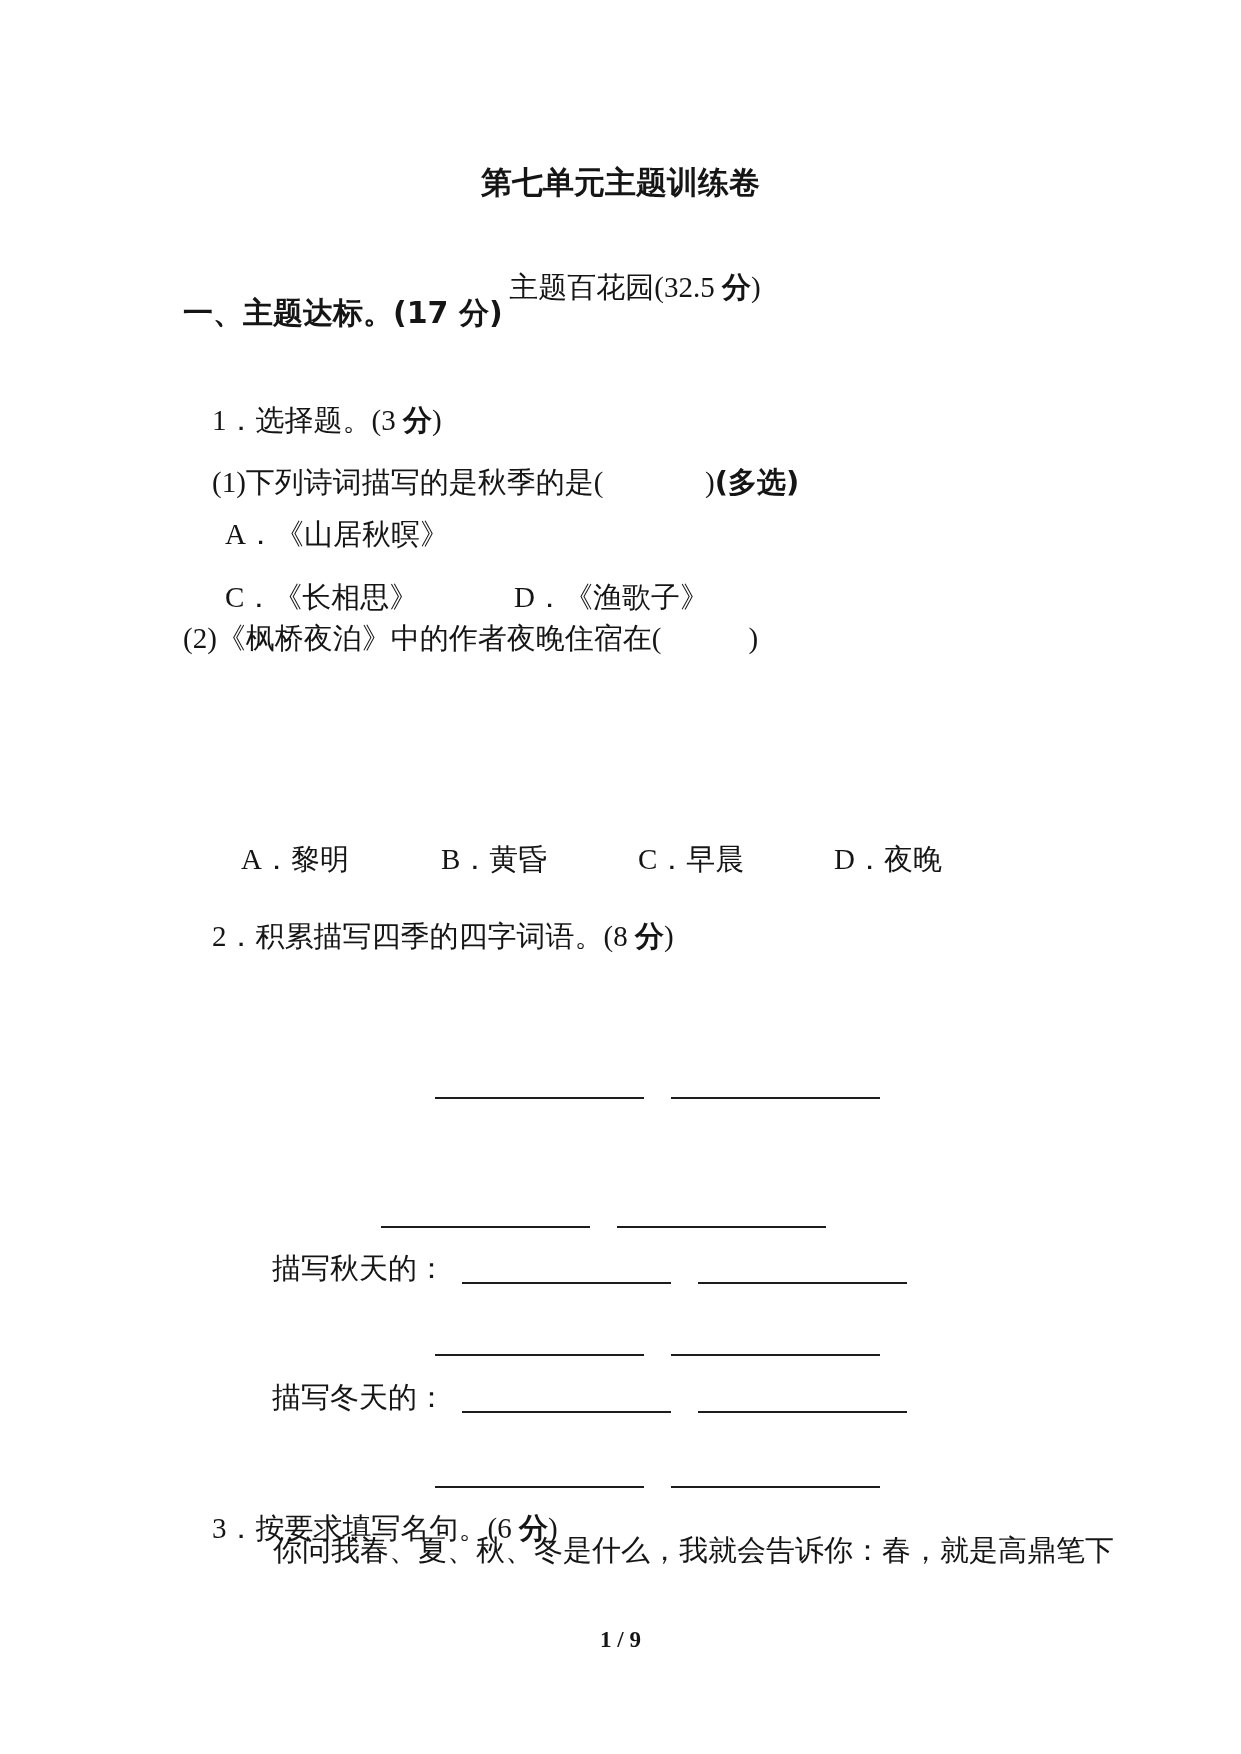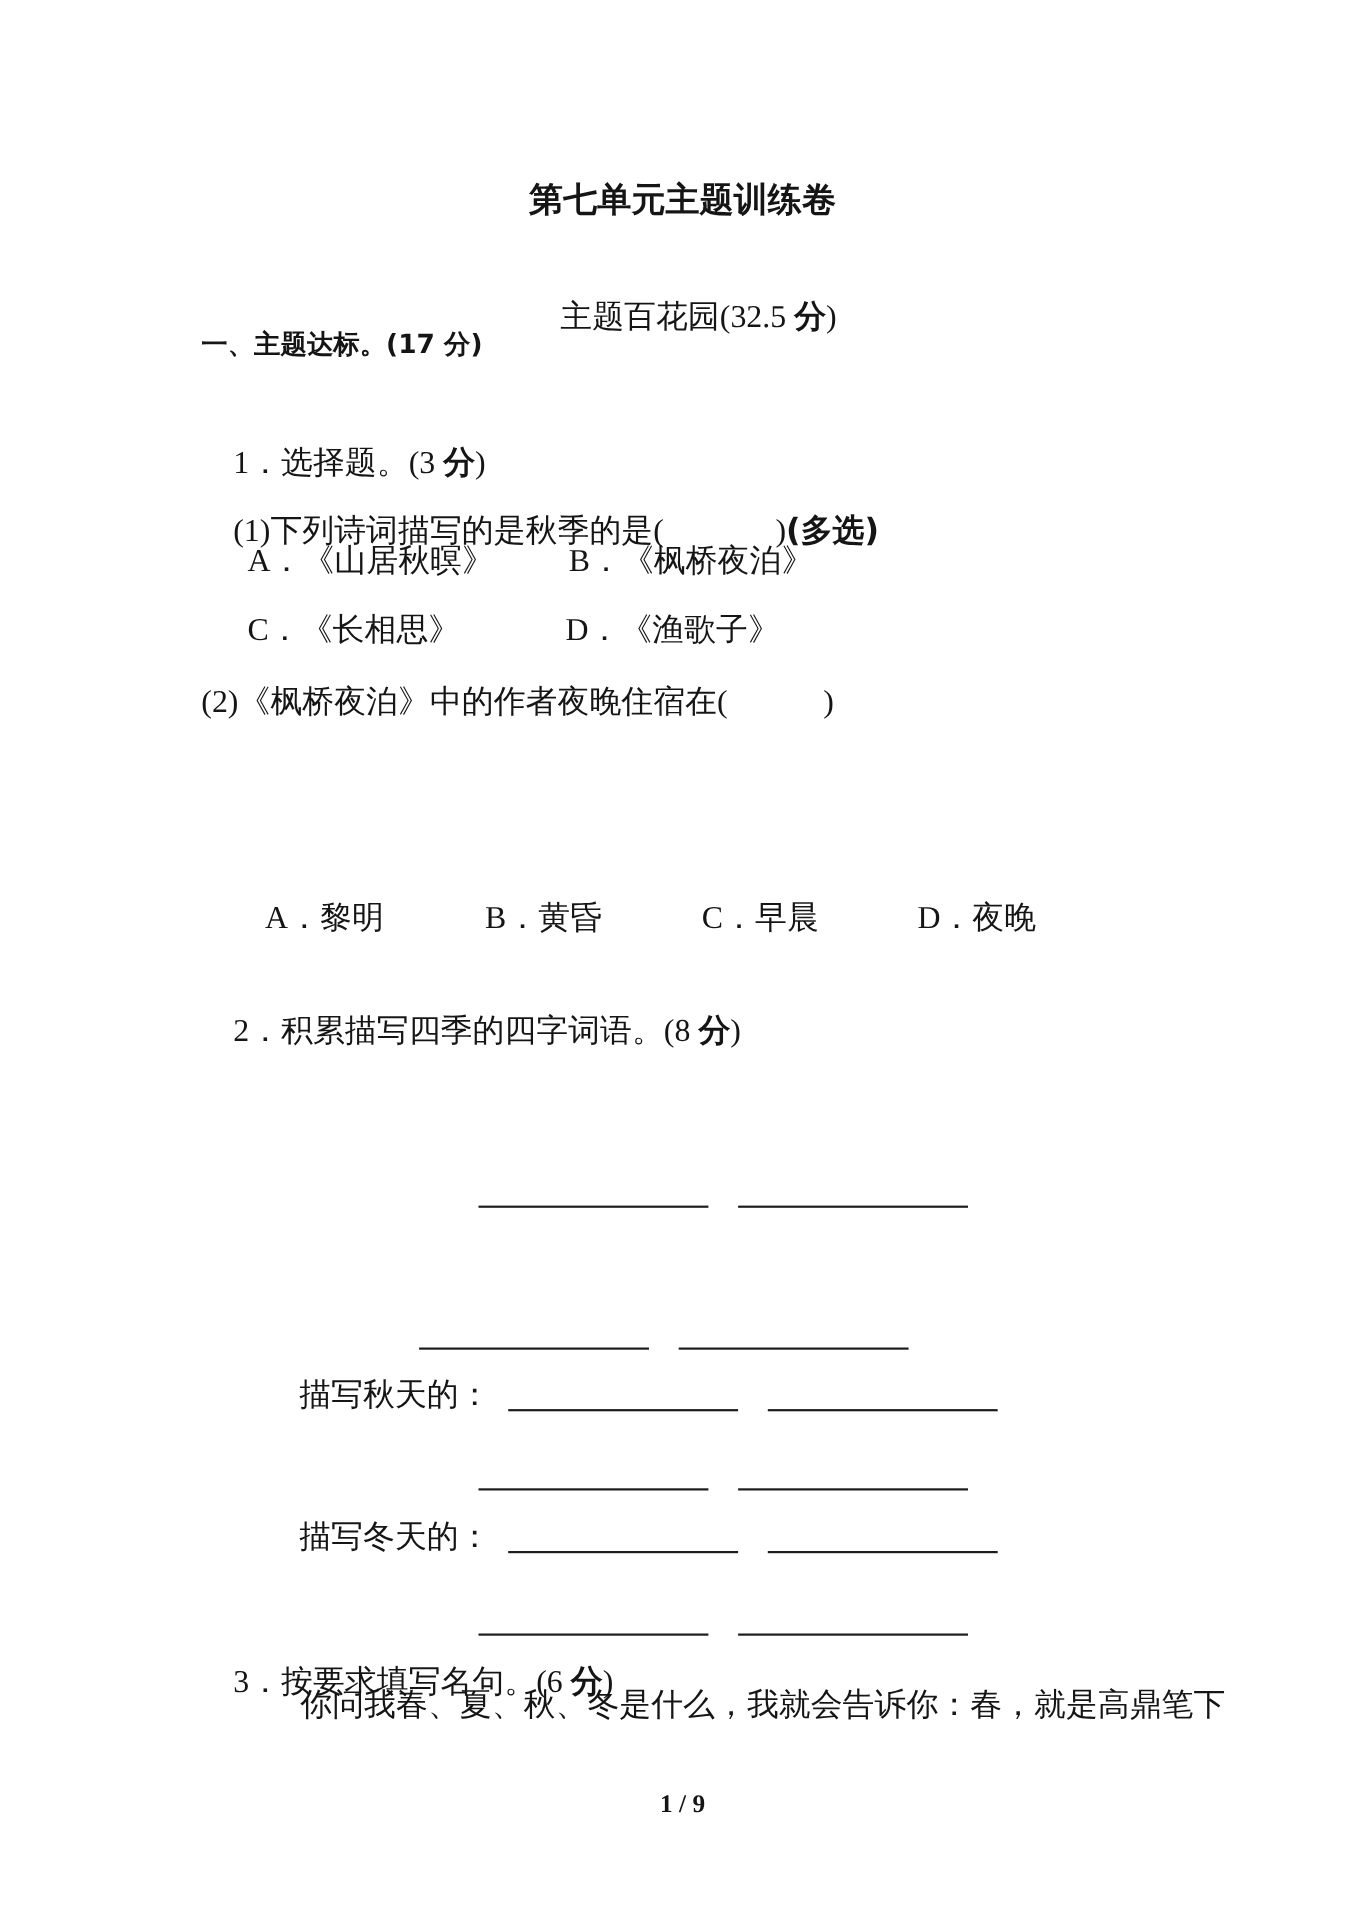--- a/index.html
+++ b/index.html
@@ -21,22 +21,22 @@
   .hei {
     font-family: "DejaVu Sans", "Liberation Sans", sans-serif;
     font-weight: 700;
   }
   .center {
     left: 0;
     width: 100%;
     text-align: center;
   }
   .title { font-size: 31px; line-height: 44px; }
-  .sec-heading { font-size: 24px; }
-  .optrow { left: 0; width: 100%; height: 40px; }
+  .sec-heading { font-size: 30px; }
+  .optrow { left: 0; width: 100%; height: 40px; margin-top: 24px; }
   .opt { position: absolute; top: 0; white-space: pre; }
   .blank {
     display: inline-block;
     width: 209px;
     height: 30px;
     border-bottom: 2px solid #1c1c1c;
     vertical-align: -6px;
   }
   .after-label { margin-left: 16px; }
   .gap { margin-left: 27px; }
@@ -61,21 +61,20 @@
   <div class="line" style="top:360px;left:183px">
     <span>1．选择题。(3 </span><span class="hei">分</span><span>)</span>
   </div>
 
   <div class="line" style="top:422px;left:183px">
     <span>(1)下列诗词描写的是秋季的是(              )</span><span class="hei">(多选)</span>
   </div>
 
   <div class="line optrow" style="top:490px">
     <span class="opt" style="left:225px">A．《山居秋暝》</span>
-    <span class="opt" style="left:517px">B．《枫桥夜泊》</span>
   </div>
 
   <div class="line optrow" style="top:553px">
     <span class="opt" style="left:225px">C．《长相思》</span>
     <span class="opt" style="left:514px">D．《渔歌子》</span>
   </div>
 
   <div class="line" style="top:618px;left:183px">(2)《枫桥夜泊》中的作者夜晚住宿在(            )</div>
 
 

